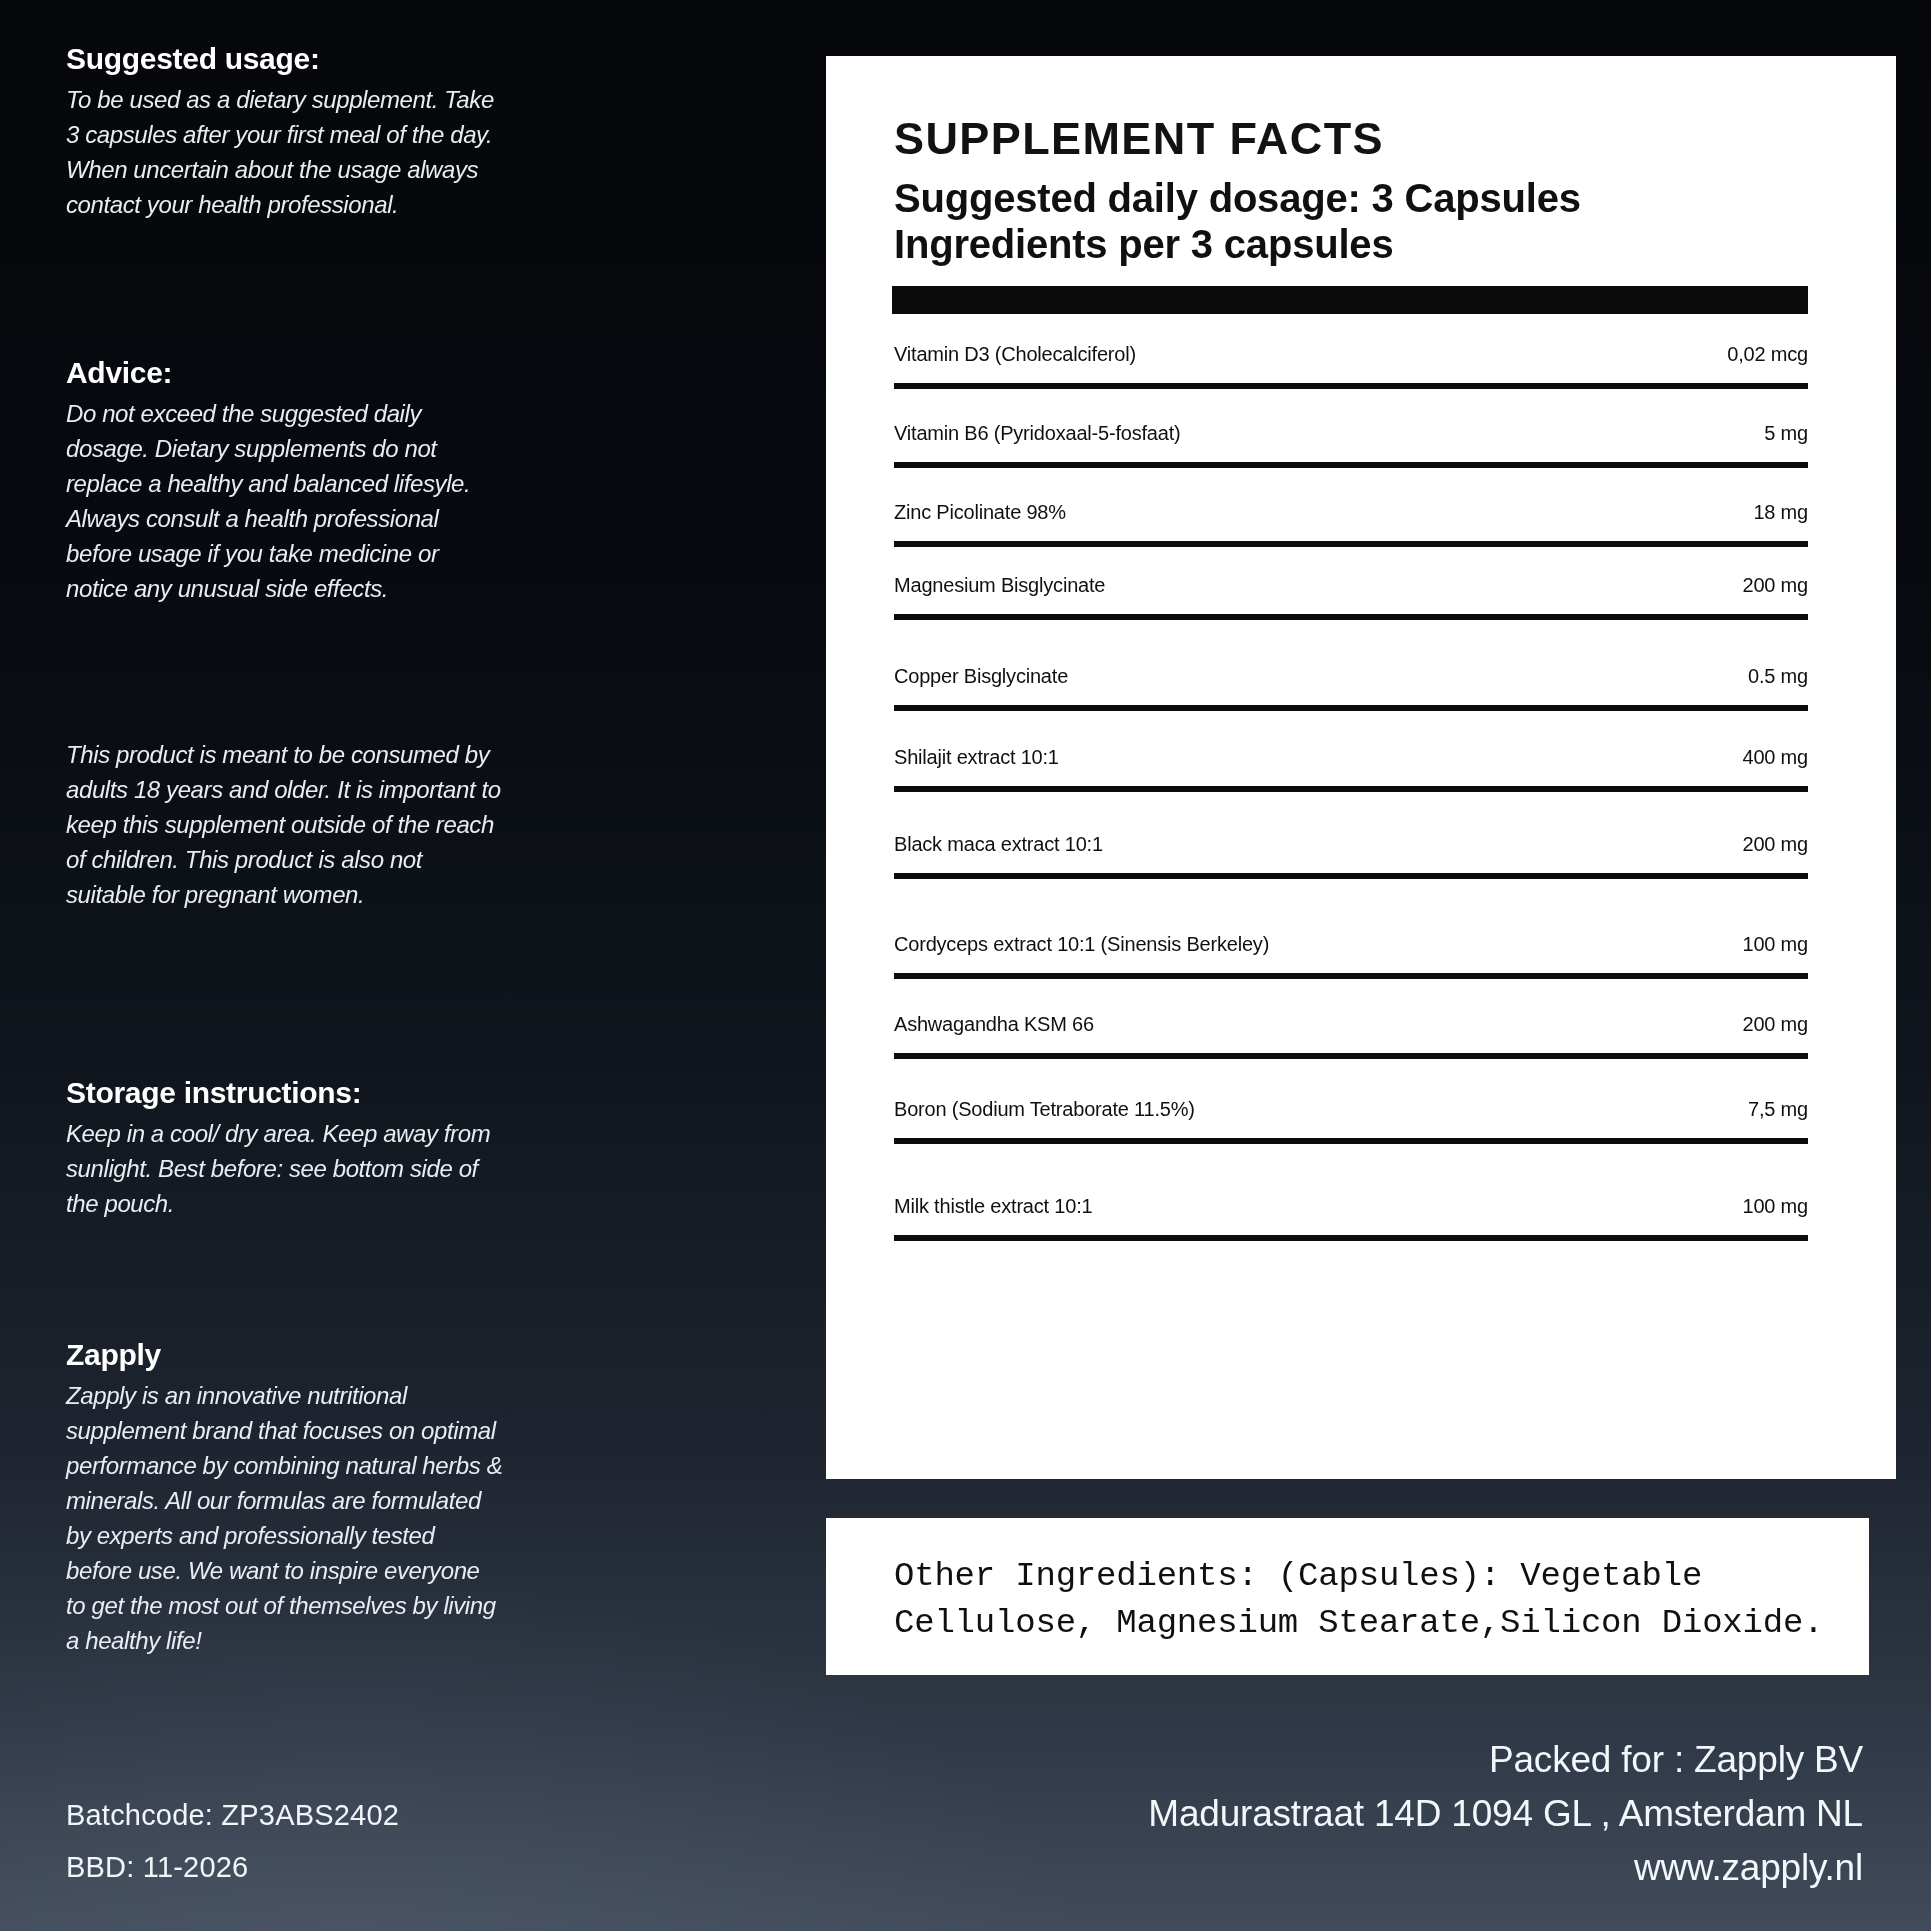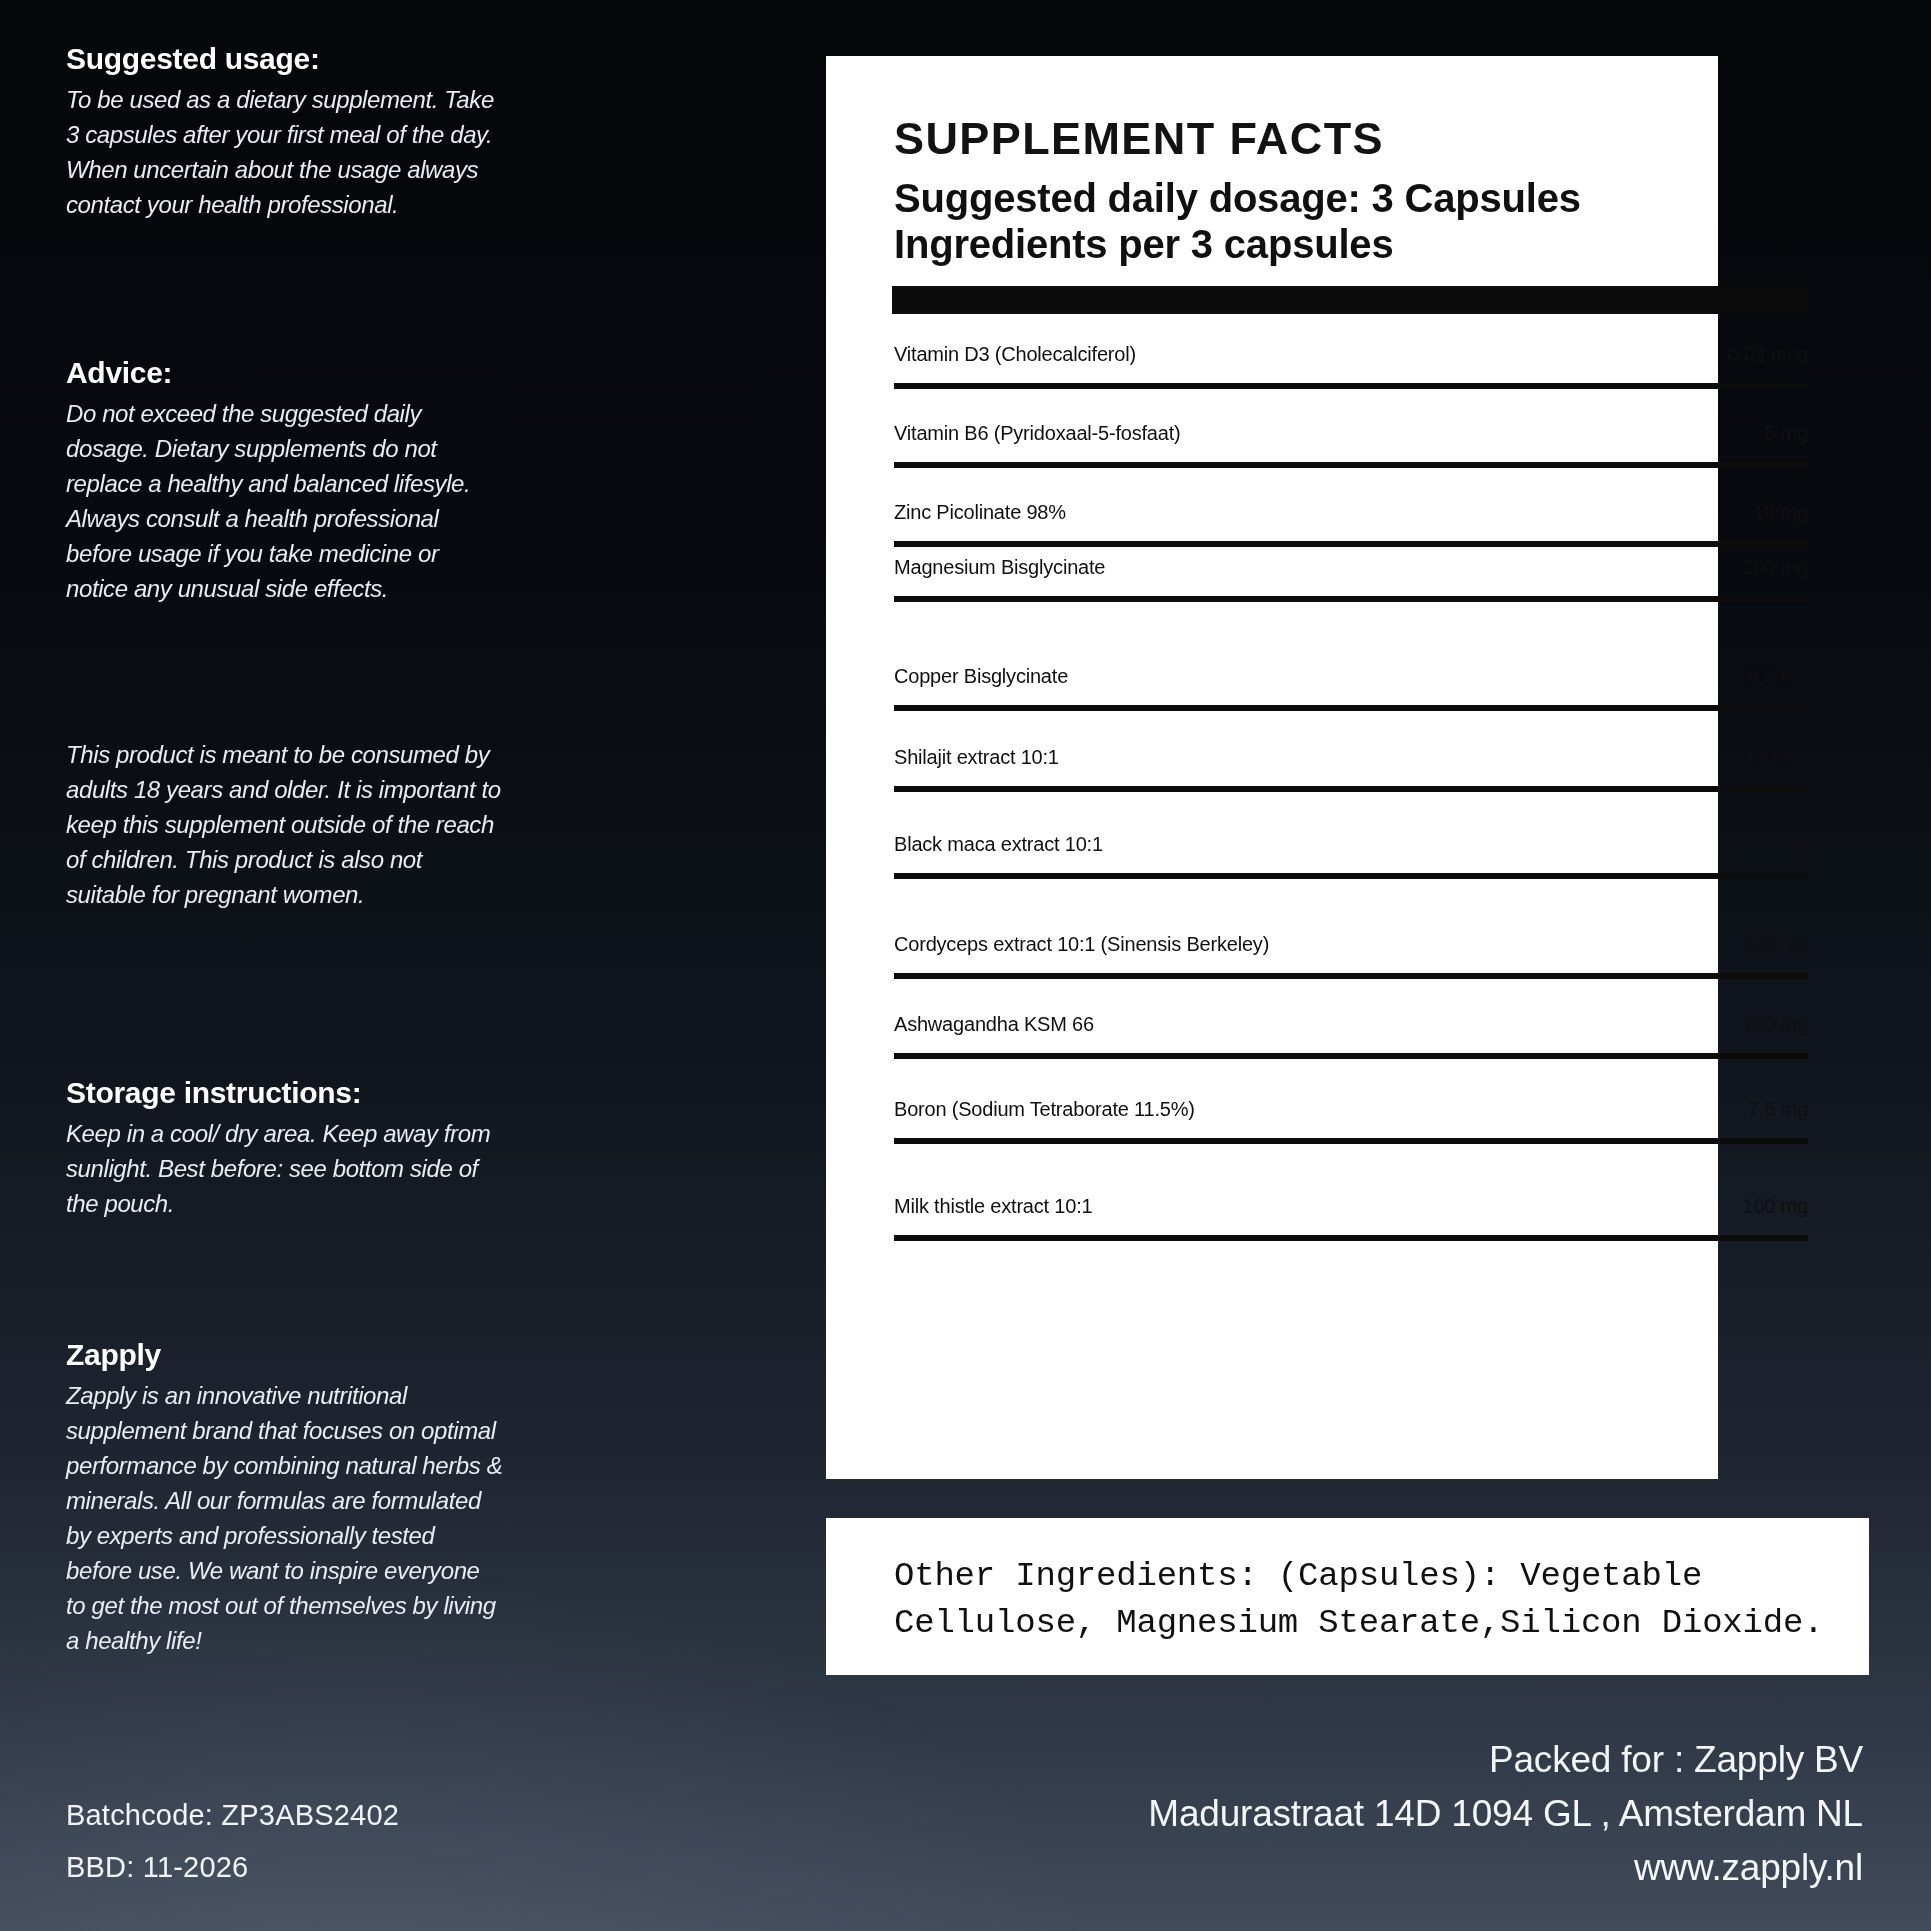--- a/index.html
+++ b/index.html
@@ -23,21 +23,21 @@
     margin:0;font-size:24px;line-height:35px;font-weight:400;
     letter-spacing:-0.4px;white-space:pre-line;color:#e9edf2;font-style:italic;
   }
   .batch-line{
     position:absolute;left:66px;width:657px;
     font-size:29px;line-height:35px;letter-spacing:0.2px;color:#f2f5f8;
   }
 
   
   .facts-panel{
-    position:absolute;left:826px;top:56px;width:892px;height:1423px;
+    position:absolute;left:826px;top:56px;width:1070px;height:1423px;
     background:#ffffff;color:#0d0d0d;
   }
   .facts-title{
     position:absolute;left:68px;top:58px;
     font-size:45px;line-height:50px;font-weight:bold;letter-spacing:1.4px;
     color:#121212;
   }
   .facts-sub{
     position:absolute;left:68px;
     font-size:40px;line-height:41px;font-weight:bold;letter-spacing:-0.2px;
@@ -138,21 +138,21 @@
       <span class="famount">0,02 mcg</span>
     </div>
     <div class="fact-row" style="top:359px">
       <span class="fname">Vitamin B6 (Pyridoxaal-5-fosfaat)</span>
       <span class="famount">5 mg</span>
     </div>
     <div class="fact-row" style="top:438px">
       <span class="fname">Zinc Picolinate 98%</span>
       <span class="famount">18 mg</span>
     </div>
-    <div class="fact-row" style="top:493px">
+    <div class="fact-row" style="top:511px">
       <span class="fname">Magnesium Bisglycinate</span>
       <span class="famount">200 mg</span>
     </div>
     <div class="fact-row" style="top:602px">
       <span class="fname">Copper Bisglycinate</span>
       <span class="famount">0.5 mg</span>
     </div>
     <div class="fact-row" style="top:683px">
       <span class="fname">Shilajit extract 10:1</span>
       <span class="famount">400 mg</span>

